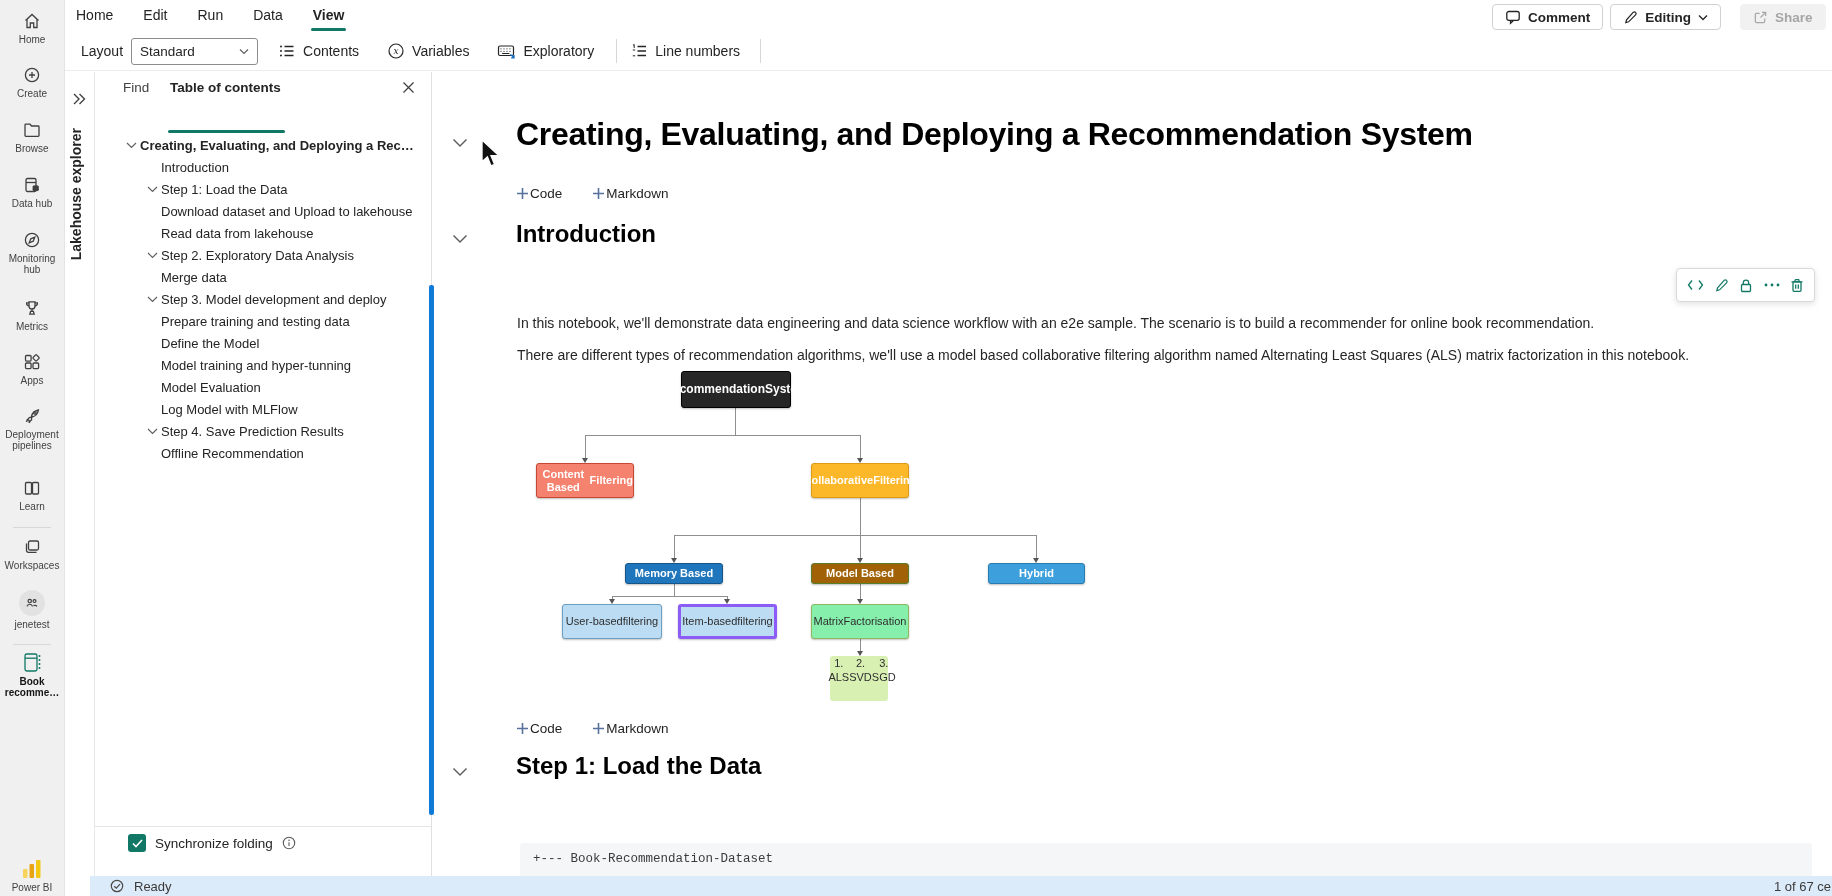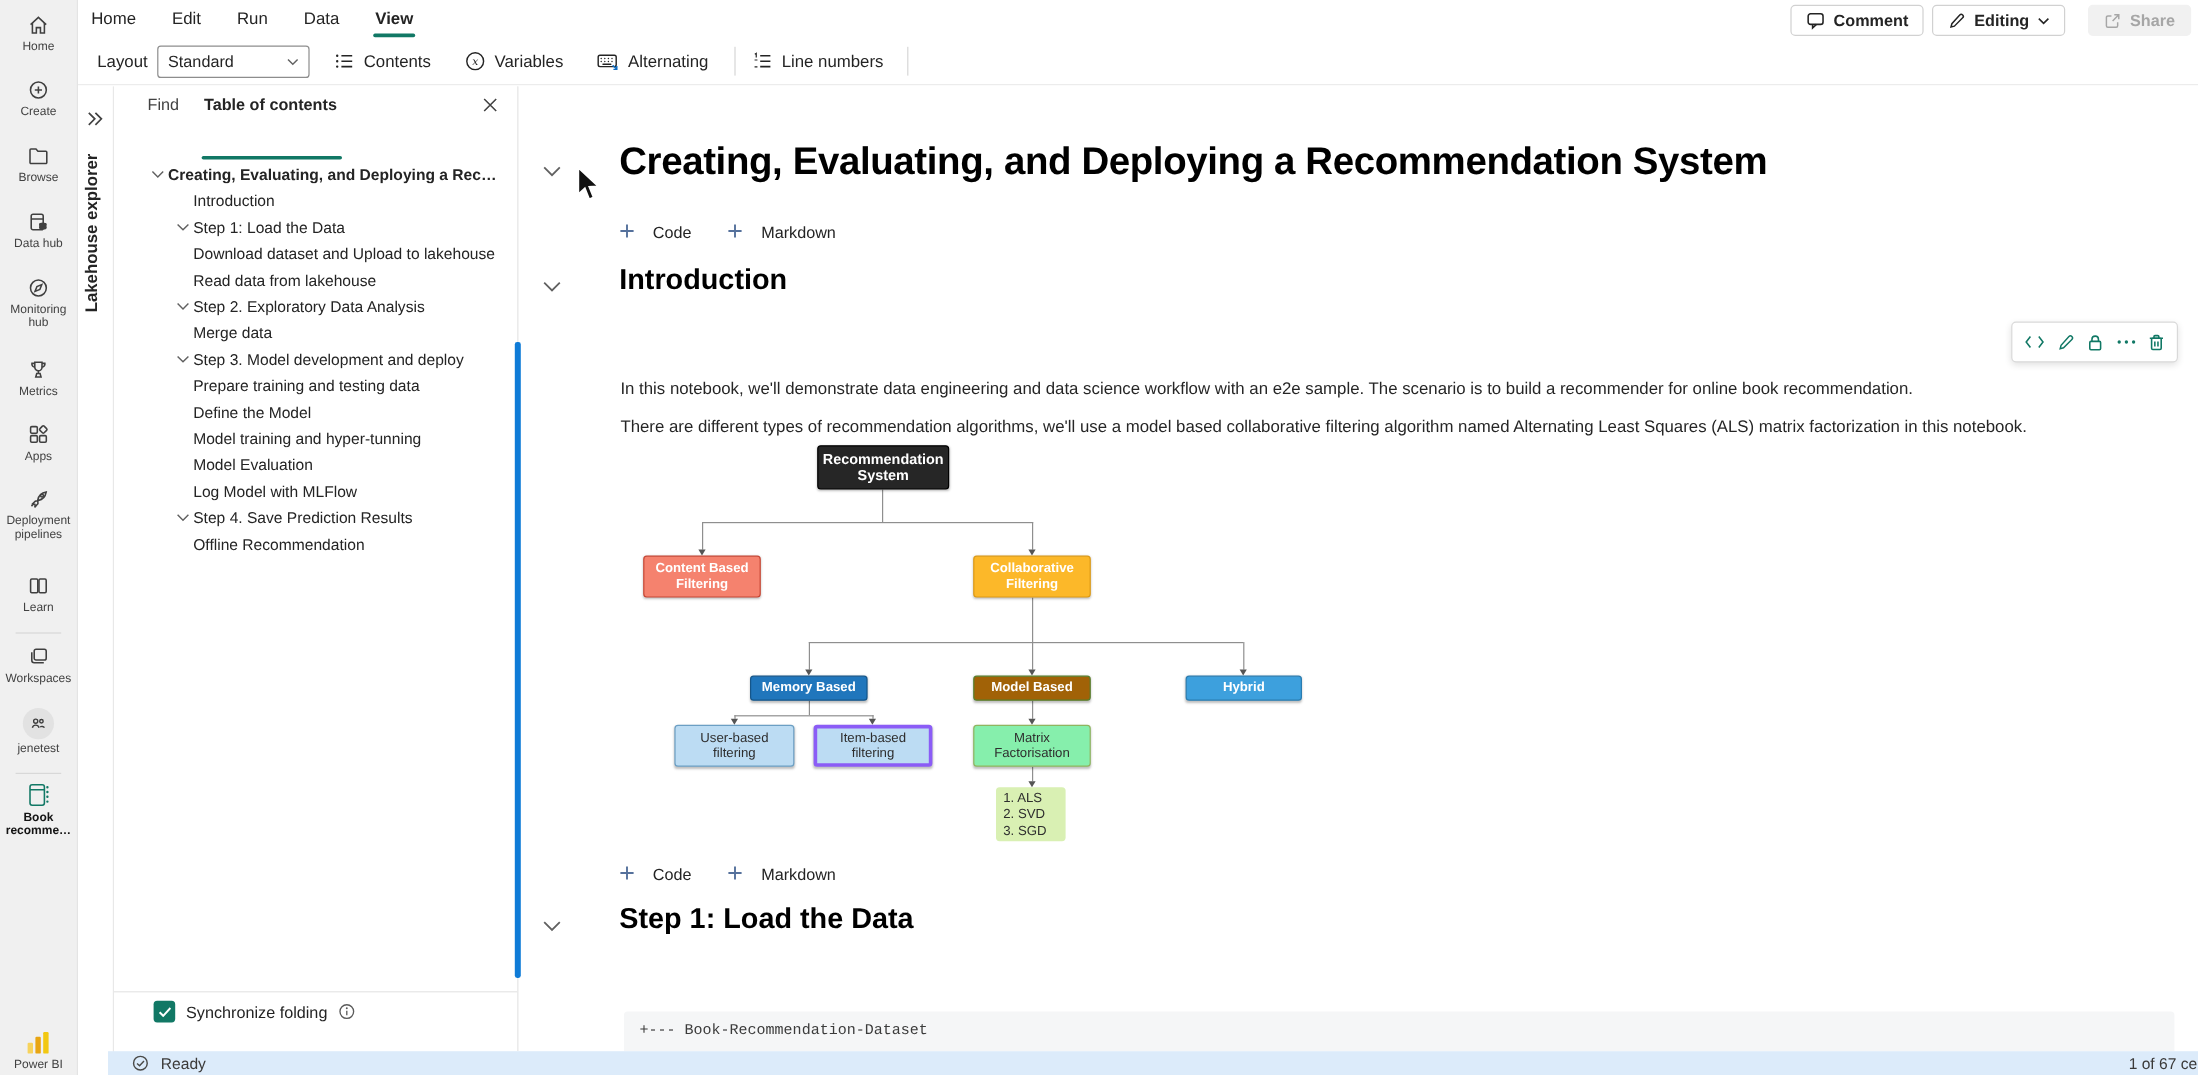--- a/index.html
+++ b/index.html
@@ -65,32 +65,32 @@
   
   .v-line{position:absolute;left:431px;top:72px;width:1px;height:804px;background:#e0e0e0;z-index:2}
   .blue-bar{position:absolute;left:429px;top:285px;width:5px;height:530px;background:#0f7bd7;border-radius:2px;z-index:3;cursor:pointer}
 
   
   .content{position:absolute;left:437px;top:72px;width:1395px;height:804px;background:#fff}
   .cell-chev{position:absolute;color:#616161;cursor:pointer}
   .h1{position:absolute;left:79px;top:44px;font-size:32px;font-weight:bold;color:#000;letter-spacing:-.3px;white-space:nowrap}
   .h2{position:absolute;font-size:24px;font-weight:bold;color:#000;white-space:nowrap}
   .addbar{position:absolute;left:79px;display:flex;gap:30px}
-  .add-btn{display:flex;align-items:flex-start;gap:15px;font-size:13.5px;color:#242424;cursor:pointer}
+  .add-btn{display:flex;align-items:center;gap:1px;font-size:13.5px;color:#242424;cursor:pointer}
   .plus{color:#55719c;font-weight:bold}
   .para{position:absolute;left:80px;font-size:14px;color:#262626;white-space:nowrap}
   .cell-toolbar{position:absolute;left:1239px;top:196px;width:137px;height:32px;background:#fff;border:1px solid #d9d9d9;border-radius:4px;
                 box-shadow:0 2px 6px rgba(0,0,0,.12);display:flex;align-items:center;justify-content:space-evenly;color:#117865}
   .ct-ic{cursor:pointer;display:flex;align-items:center;font-size:12px;font-weight:bold}
   .codeblock{position:absolute;left:83px;top:771px;width:1292px;height:33px;background:#f5f6f7;border-radius:3px 3px 0 0;box-sizing:border-box;
              padding:9px 0 0 13px;font-family:"Liberation Mono","DejaVu Sans Mono",monospace;font-size:12.5px;color:#3b3b3b;overflow:hidden}
 
   
   .diagram{position:absolute;left:94px;top:298px;width:562px;height:338px}
-  .dn{position:absolute;display:flex;flex-direction:column;align-items:center;justify-content:center;border-radius:3px;
+  .dn{position:absolute;display:flex;flex-direction:row;align-items:center;justify-content:center;border-radius:3px;
       font-size:11px;font-weight:bold;line-height:13px;box-shadow:0 1px 2px rgba(0,0,0,.25);box-sizing:border-box;text-align:center}
   .dn.light{font-weight:normal;color:#2e2e2e}
   .dl{position:absolute;background:#8f8f8f}
   .arr{position:absolute;width:0;height:0;border-left:3.5px solid transparent;border-right:3.5px solid transparent;border-top:5px solid #555}
   .n-root{left:150px;top:1px;width:110px;height:37px;background:#262626;border:1px solid #000;color:#fff;font-size:12px}
   .n-content{left:5px;top:93px;width:98px;height:35px;background:#f5826e;border:1px solid #c74634;color:#fff}
   .n-collab{left:280px;top:93px;width:98px;height:35px;background:#fcb829;border:1px solid #dd9a15;color:#fff}
   .n-memory{left:94px;top:193px;width:98px;height:21px;background:#2076bc;border:1px solid #15568a;color:#fff}
   .n-model{left:280px;top:193px;width:98px;height:21px;background:#a16207;border:1px solid #567f2b;color:#fff}
   .n-hybrid{left:457px;top:193px;width:97px;height:21px;background:#3da0dd;border:1px solid #2a7cb0;color:#fff}
@@ -317,21 +317,21 @@
       <span>Variables</span>
     </div>
     <div class="rb-btn" style="margin-left:28px">
       <span>
           <svg width="19" height="18" viewBox="0 0 19 18" fill="none" stroke="#242424" stroke-width="1.2">
             <rect x="1.5" y="4" width="15" height="9.5" rx="1.5"></rect>
             <path d="M4 6.8 h.01 M7 6.8 h.01 M10 6.8 h.01 M13 6.8 h.01 M4 9.3 h.01 M7 9.3 h.01 M10 9.3 h.01 M13 9.3 h.01 M5.5 11.5 h6.5" stroke-linecap="round"></path>
             <path d="M13.5 12.5 l3.5 3 M17 13 v2.8 h-2.8" stroke="#0b6bc2"></path>
           </svg>
         </span>
-      <span>Alternating</span>
+      <span>Exploratory</span>
     </div>
     <div class="rb-sep" style="margin-left:22px"></div>
     <div class="rb-btn" style="margin-left:13px">
       <span>
           <svg width="18" height="18" viewBox="0 0 18 18" fill="none" stroke="#242424" stroke-width="1.3">
             <path d="M7.5 4.5 H16 M7.5 9 H16 M7.5 13.5 H16"></path>
             <path d="M3 3.2 l1.2-.7 v3.5 M2.8 8 h2.4 M2.8 13.8 h2.4" stroke-width="1"></path>
           </svg>
         </span>
       <span>Line numbers</span>

